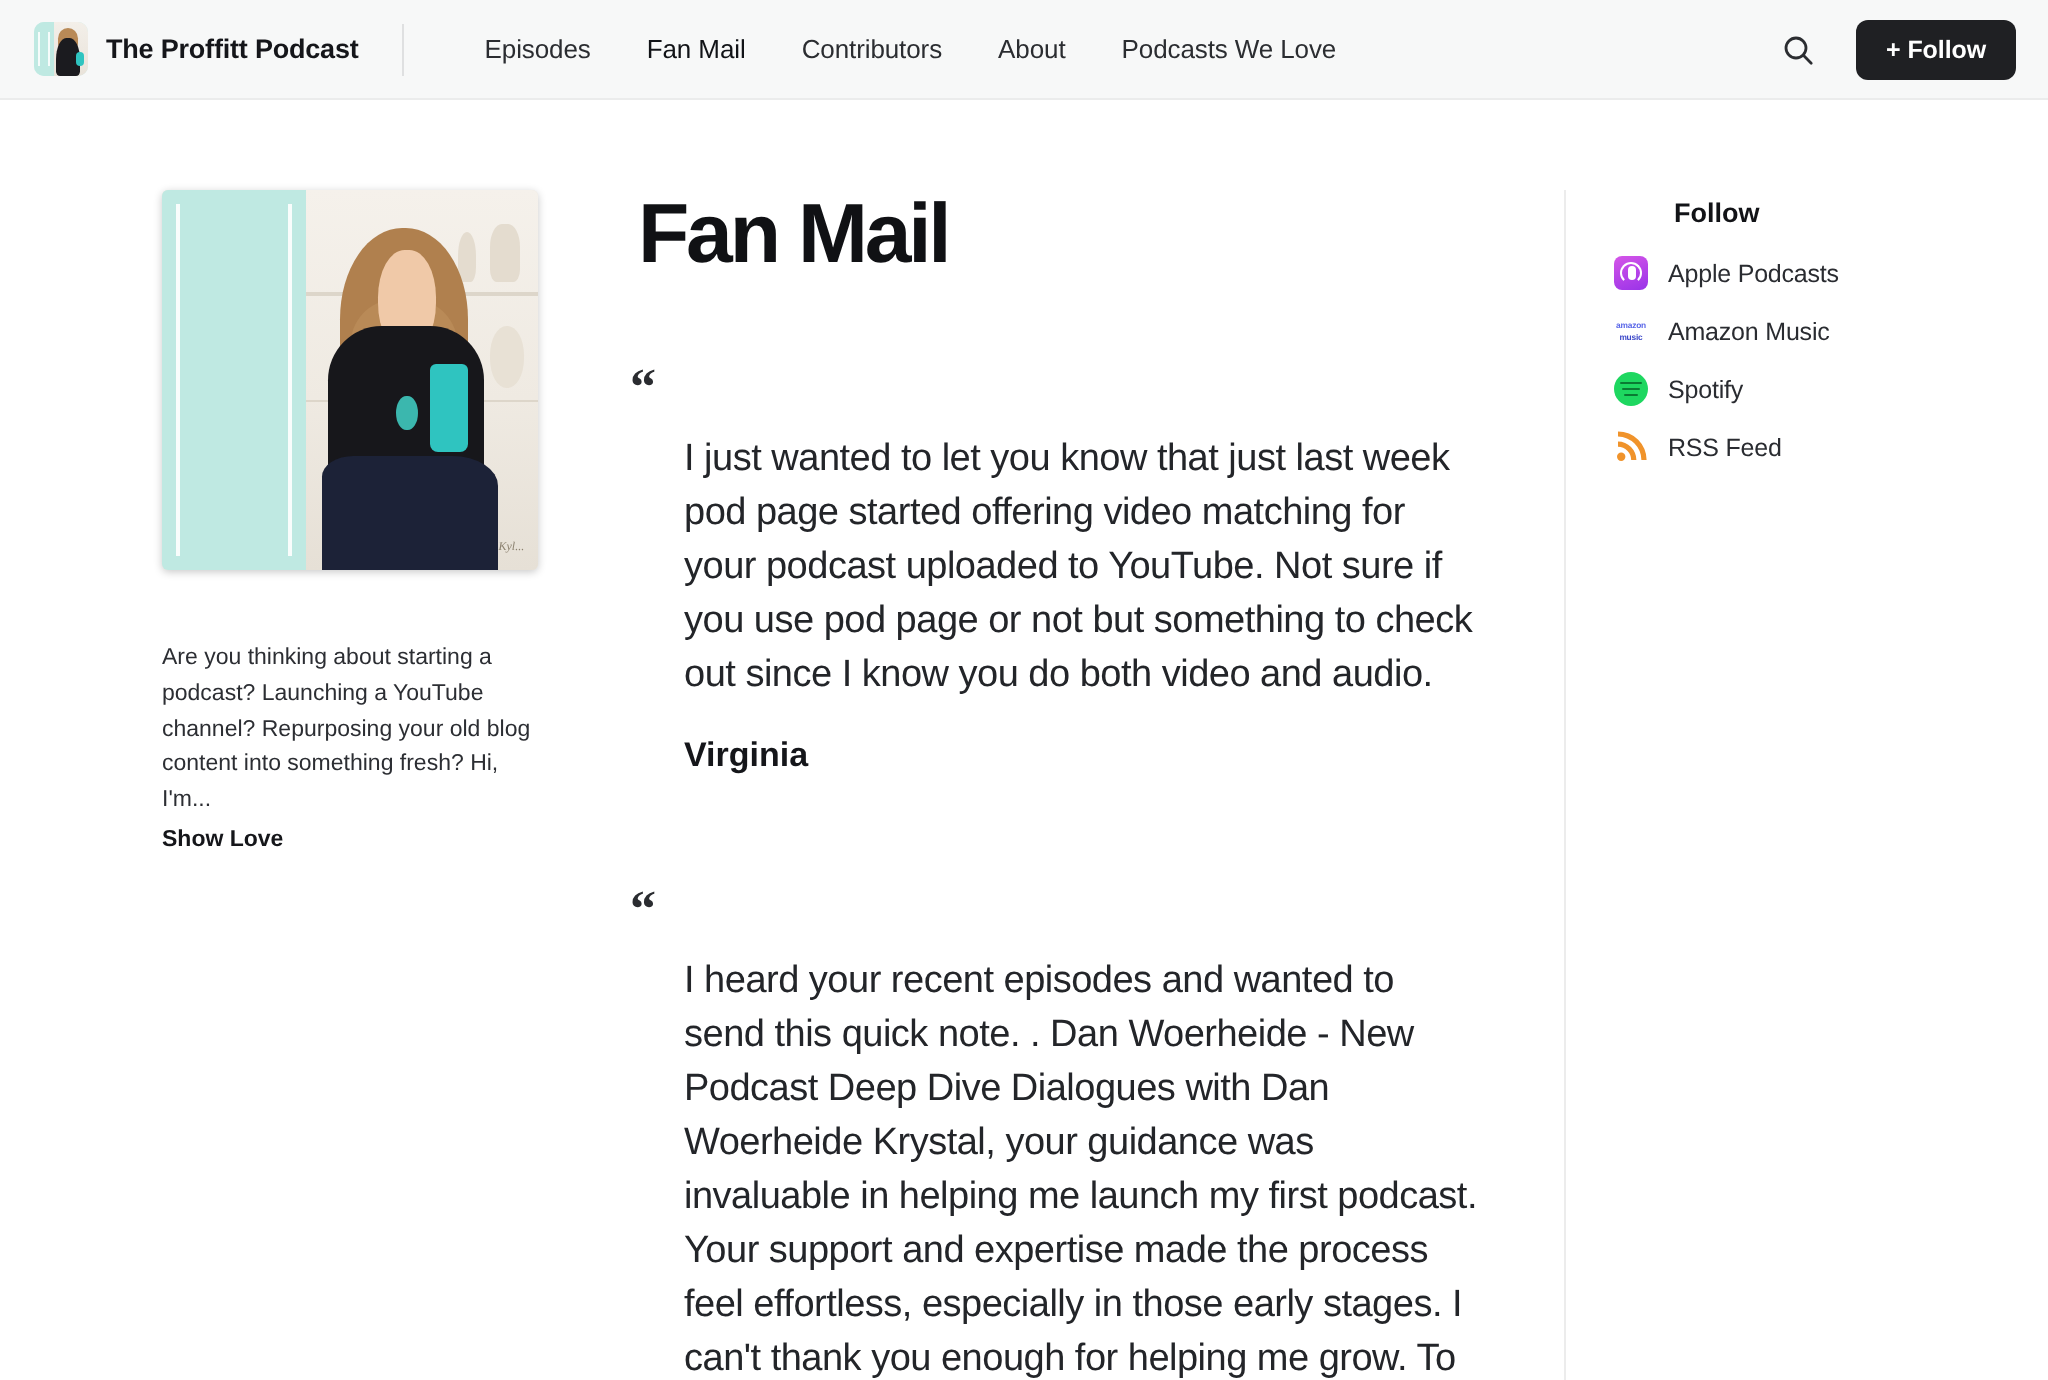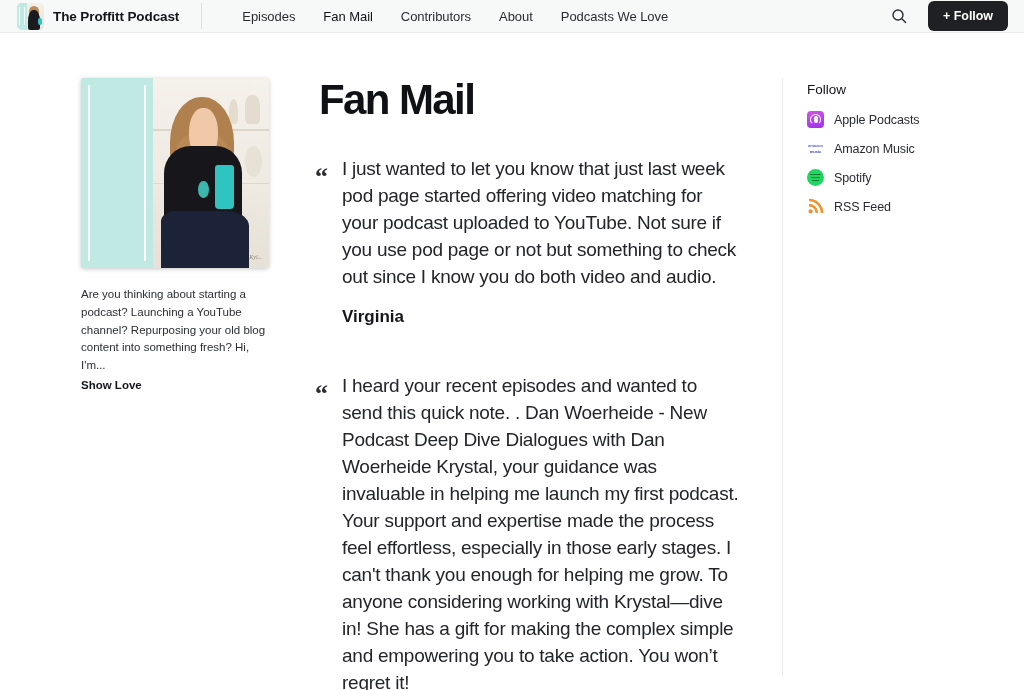--- a/index.html
+++ b/index.html
@@ -8,21 +8,21 @@
     width: 1024px; height: 690px;
     background: #ffffff;
     font-family: "Liberation Sans", sans-serif;
     -webkit-font-smoothing: antialiased;
     overflow: hidden;
   }
 
   
   .header {
     position: relative;
-    height: 33px;
+    height: 50px;
     background: #f7f8f8;
     display: flex;
     align-items: center;
     padding: 0 16px 0 17px;
     border-bottom: 1px solid #ebecec;
   }
   .brand { display: flex; align-items: center; gap: 9px; }
   .brand-logo {
     width: 27px; height: 27px;
     border-radius: 5px;
@@ -202,21 +202,21 @@
     background: #3bb7ae; border-radius: 50%;
   }
   .cover-sign {
     position: absolute; right: 6%; bottom: 4%;
     font-size: 6px; color: #8c8270; font-style: italic;
     font-family: "Liberation Serif", serif;
   }
 
   
   .desc {
-    margin-top: 18px;
+    margin-top: 36px;
     font-size: 11.5px; line-height: 1.55; color: #2c2e33;
     width: 185px;
   }
   .show-more {
     margin-top: 4px;
     font-size: 11.5px; font-weight: bold; color: #15161a;
     cursor: pointer;
   }
 
   
@@ -227,35 +227,36 @@
   }
   .quote {
     display: flex; gap: 14px; margin-bottom: 46px;
   }
   .quote-mark {
     flex: 0 0 auto;
     font-size: 26px; font-weight: bold; color: #2a2c30;
     line-height: 1; margin-top: 8px;
     font-family: "Liberation Serif", serif;
   }
-  .quote-body { flex: 1 1 auto; min-width: 0; }
+  .quote-body { flex: 1 1 auto; min-width: 0; margin-top: 44px; }
   .quote-text {
     font-size: 19px; line-height: 1.42; color: #232529;
     letter-spacing: -0.25px;
     margin: 0;
   }
   .quote-author {
     margin-top: 16px;
     font-size: 17px; font-weight: bold; color: #15161a;
   }
 
   
   .follow-title {
-    font-size: 13.5px; font-weight: normal; color: #121317;
+    font-size: 13.5px; font-weight: bold; color: #121317;
     margin-bottom: 14px;
+    margin-left: 30px;
   }
   .follow-list { display: flex; flex-direction: column; gap: 12px; }
   .follow-row {
     display: flex; align-items: center; gap: 10px; cursor: pointer;
   }
   .follow-label {
     font-size: 12.5px; color: #2a2c31; letter-spacing: -0.1px;
   }
   .pf-icon { width: 17px; height: 17px; flex: 0 0 auto; position: relative; }
   .pf-apple {

